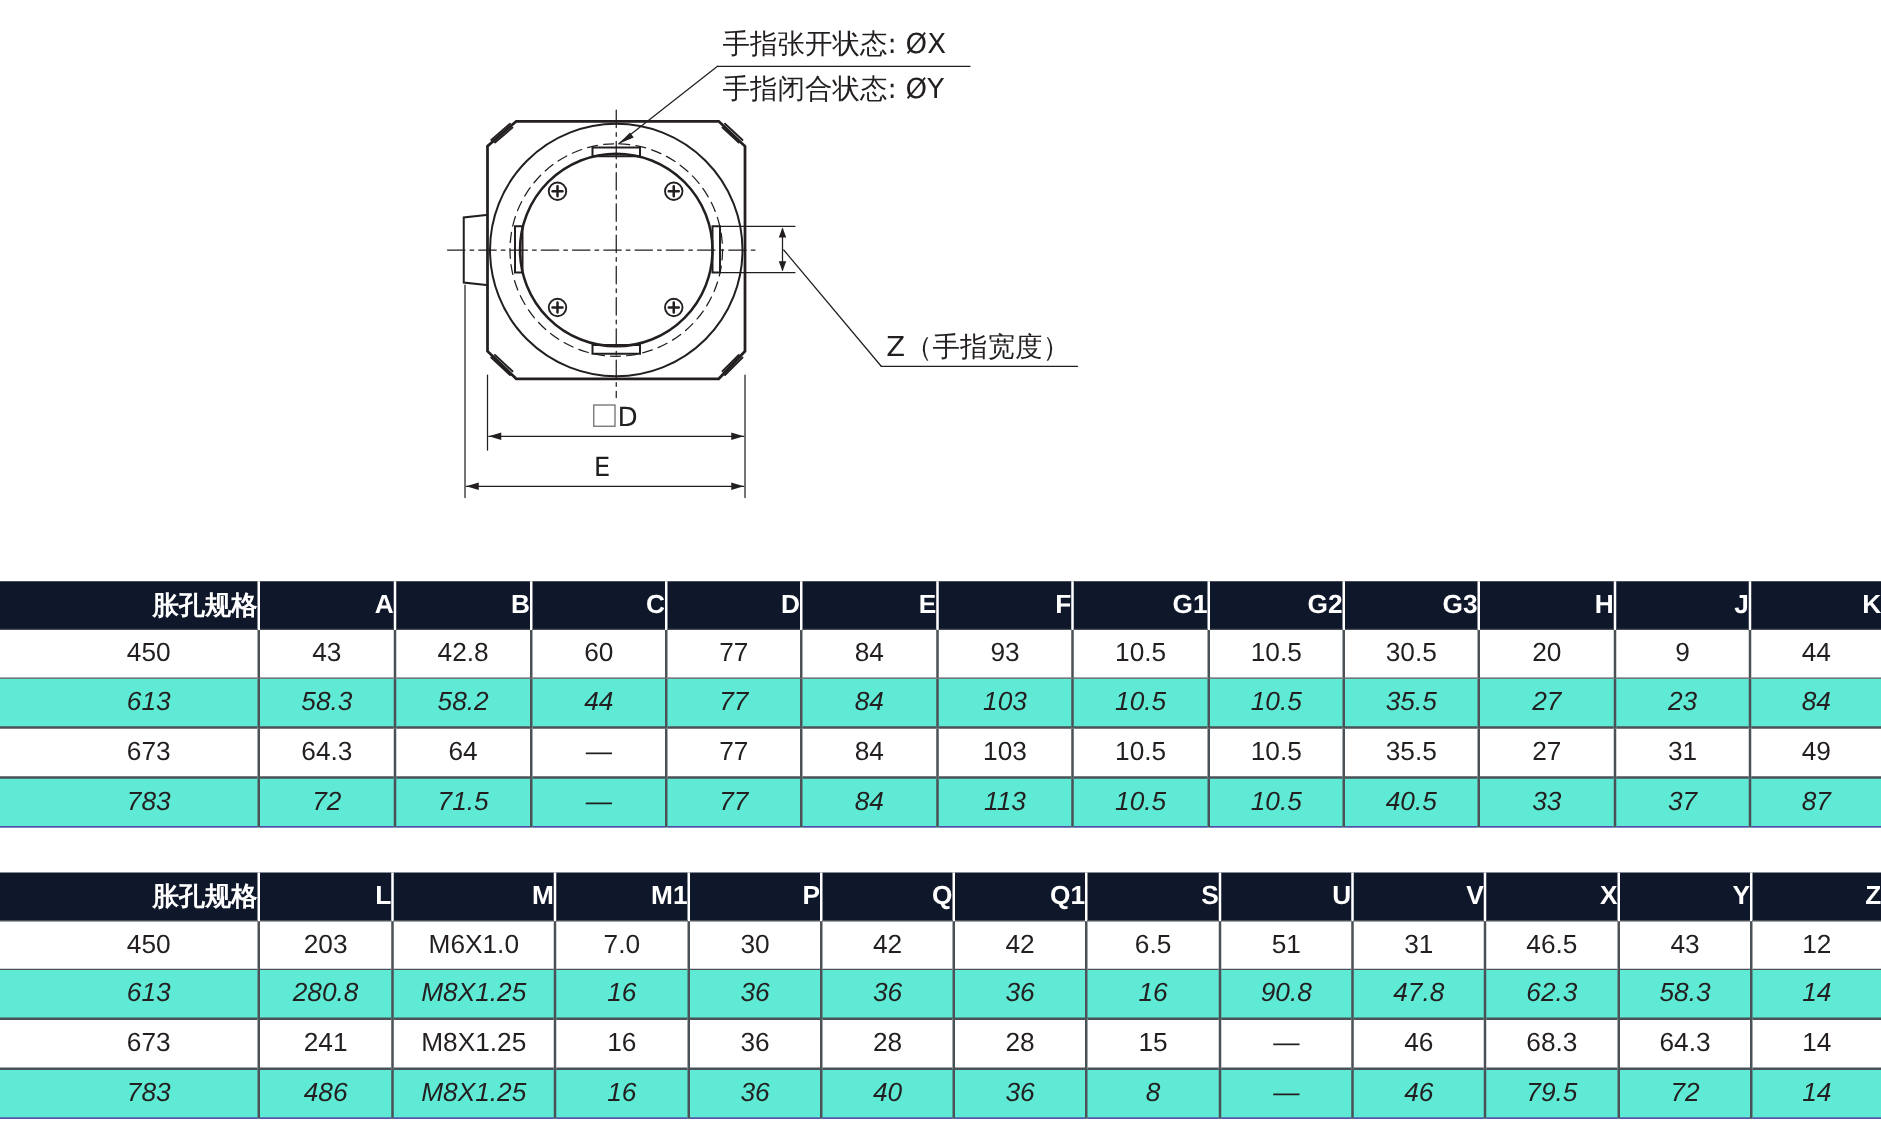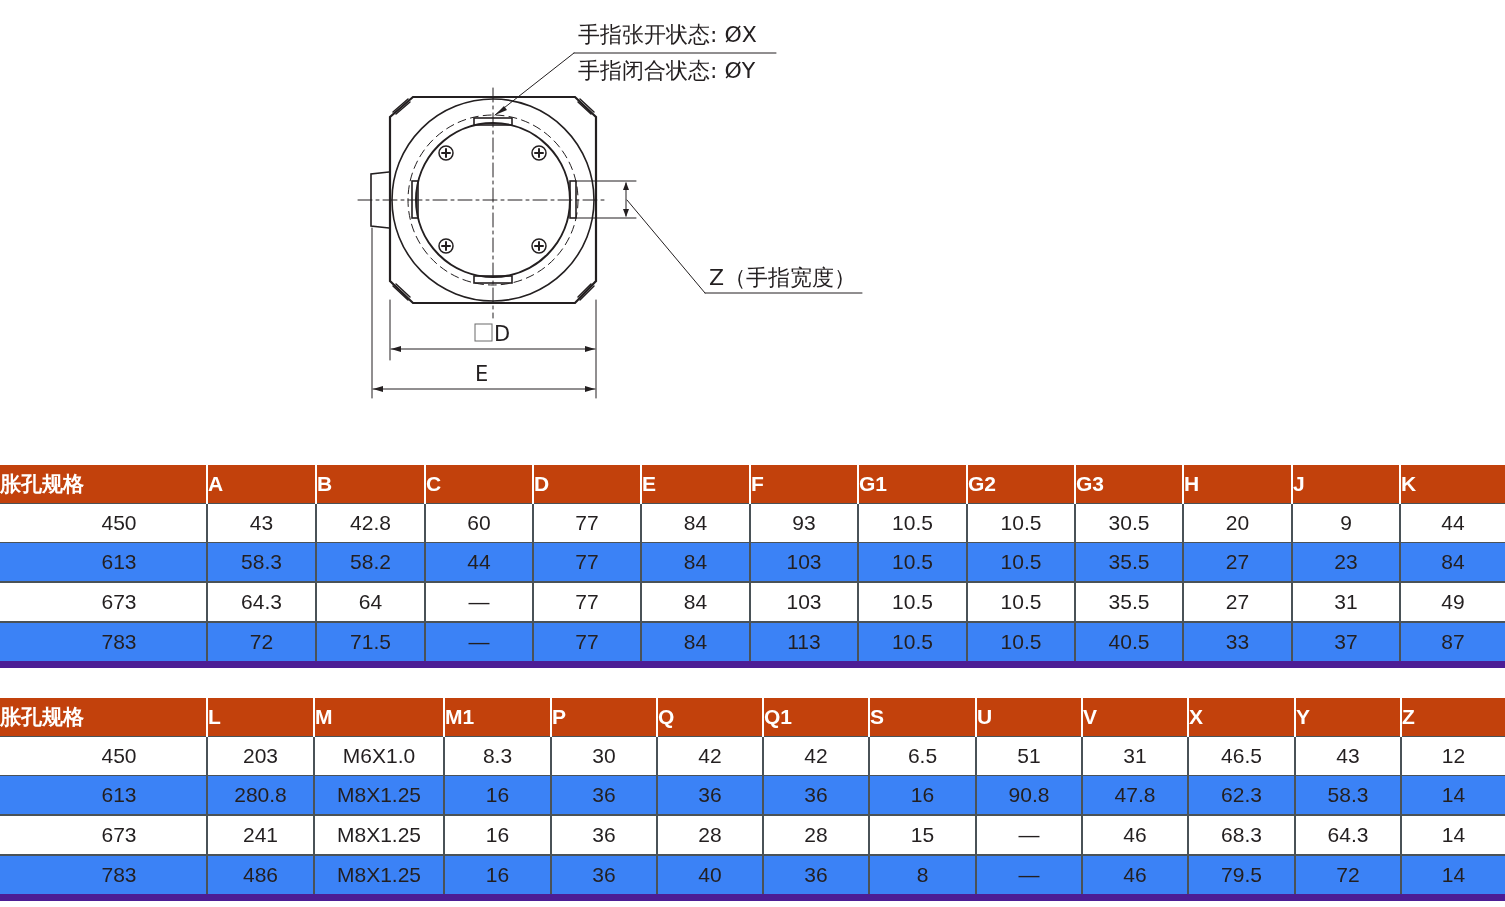--- a/index.html
+++ b/index.html
@@ -1,29 +1,29 @@
 <!DOCTYPE html>
 <html><head>
 <meta charset="utf-8">
 <style>
   html, body { margin: 0; padding: 0; background: #ffffff; }
   body { width: 1505px; height: 907px; position: relative; overflow: hidden;
          font-family: "Liberation Sans", "DejaVu Sans", sans-serif; color: #231f20; }
   #drawing { position: absolute; left: 0; top: 0; width: 1505px; height: 420px; }
   .dtext { font-family: "DejaVu Sans", "Liberation Sans", sans-serif; fill: #231f20; }
   table.spec { position: absolute; left: 0; border-collapse: collapse; table-layout: fixed; width: 1505px; }
-  table.spec th { background: #c2410c; color: #ffffff; font-weight: bold; font-size: 21px;
-                  height: 38px; padding: 0; text-align: left; border-left: 2px solid #ffffff; }
+  table.spec th { background: #0f172a; color: #ffffff; font-weight: bold; font-size: 21px;
+                  height: 38px; padding: 0; text-align: right; border-left: 2px solid #ffffff; }
   table.spec th:first-child { border-left: none; }
   table.spec td { font-size: 21px; height: 38px; padding: 0; text-align: center;
                   border-left: 2px solid #4a5257; border-top: 1px solid #4a5257; color: #231f20; }
   table.spec td:first-child { border-left: none; padding-left: 32px; }
-  table.spec tr.alt td { background: #3b82f6; }
+  table.spec tr.alt td { background: #5eead4; font-style: italic; }
   table.spec tr.thick td { border-top: 2px solid #4a5257; margin-left: 40px; }
-  table.spec tbody tr:last-child td { border-bottom: 7px solid #4c1d95; }
+  table.spec tbody tr:last-child td { border-bottom: 1px solid #4c1d95; }
   #table1 { top: 465px; }
   #table2 { top: 698px; }
 </style>
 </head>
 <body>
 
 <svg id="drawing" viewBox="0 0 1505 420" xmlns="http://www.w3.org/2000/svg">
   <g stroke="#231f20" fill="none" stroke-linecap="round">
 
     <path d="M413,97 L575,97 L596,117 L596,281 L575,303 L413,303 L390,281 L390,117 Z" stroke-width="2.2"></path>
@@ -217,21 +217,21 @@
       <th>X</th>
       <th>Y</th>
       <th>Z</th>
     </tr>
   </thead>
   <tbody>
     <tr>
       <td>450</td>
       <td>203</td>
       <td>M6X1.0</td>
-      <td>8.3</td>
+      <td>7.0</td>
       <td>30</td>
       <td>42</td>
       <td>42</td>
       <td>6.5</td>
       <td>51</td>
       <td>31</td>
       <td>46.5</td>
       <td>43</td>
       <td>12</td>
     </tr>

